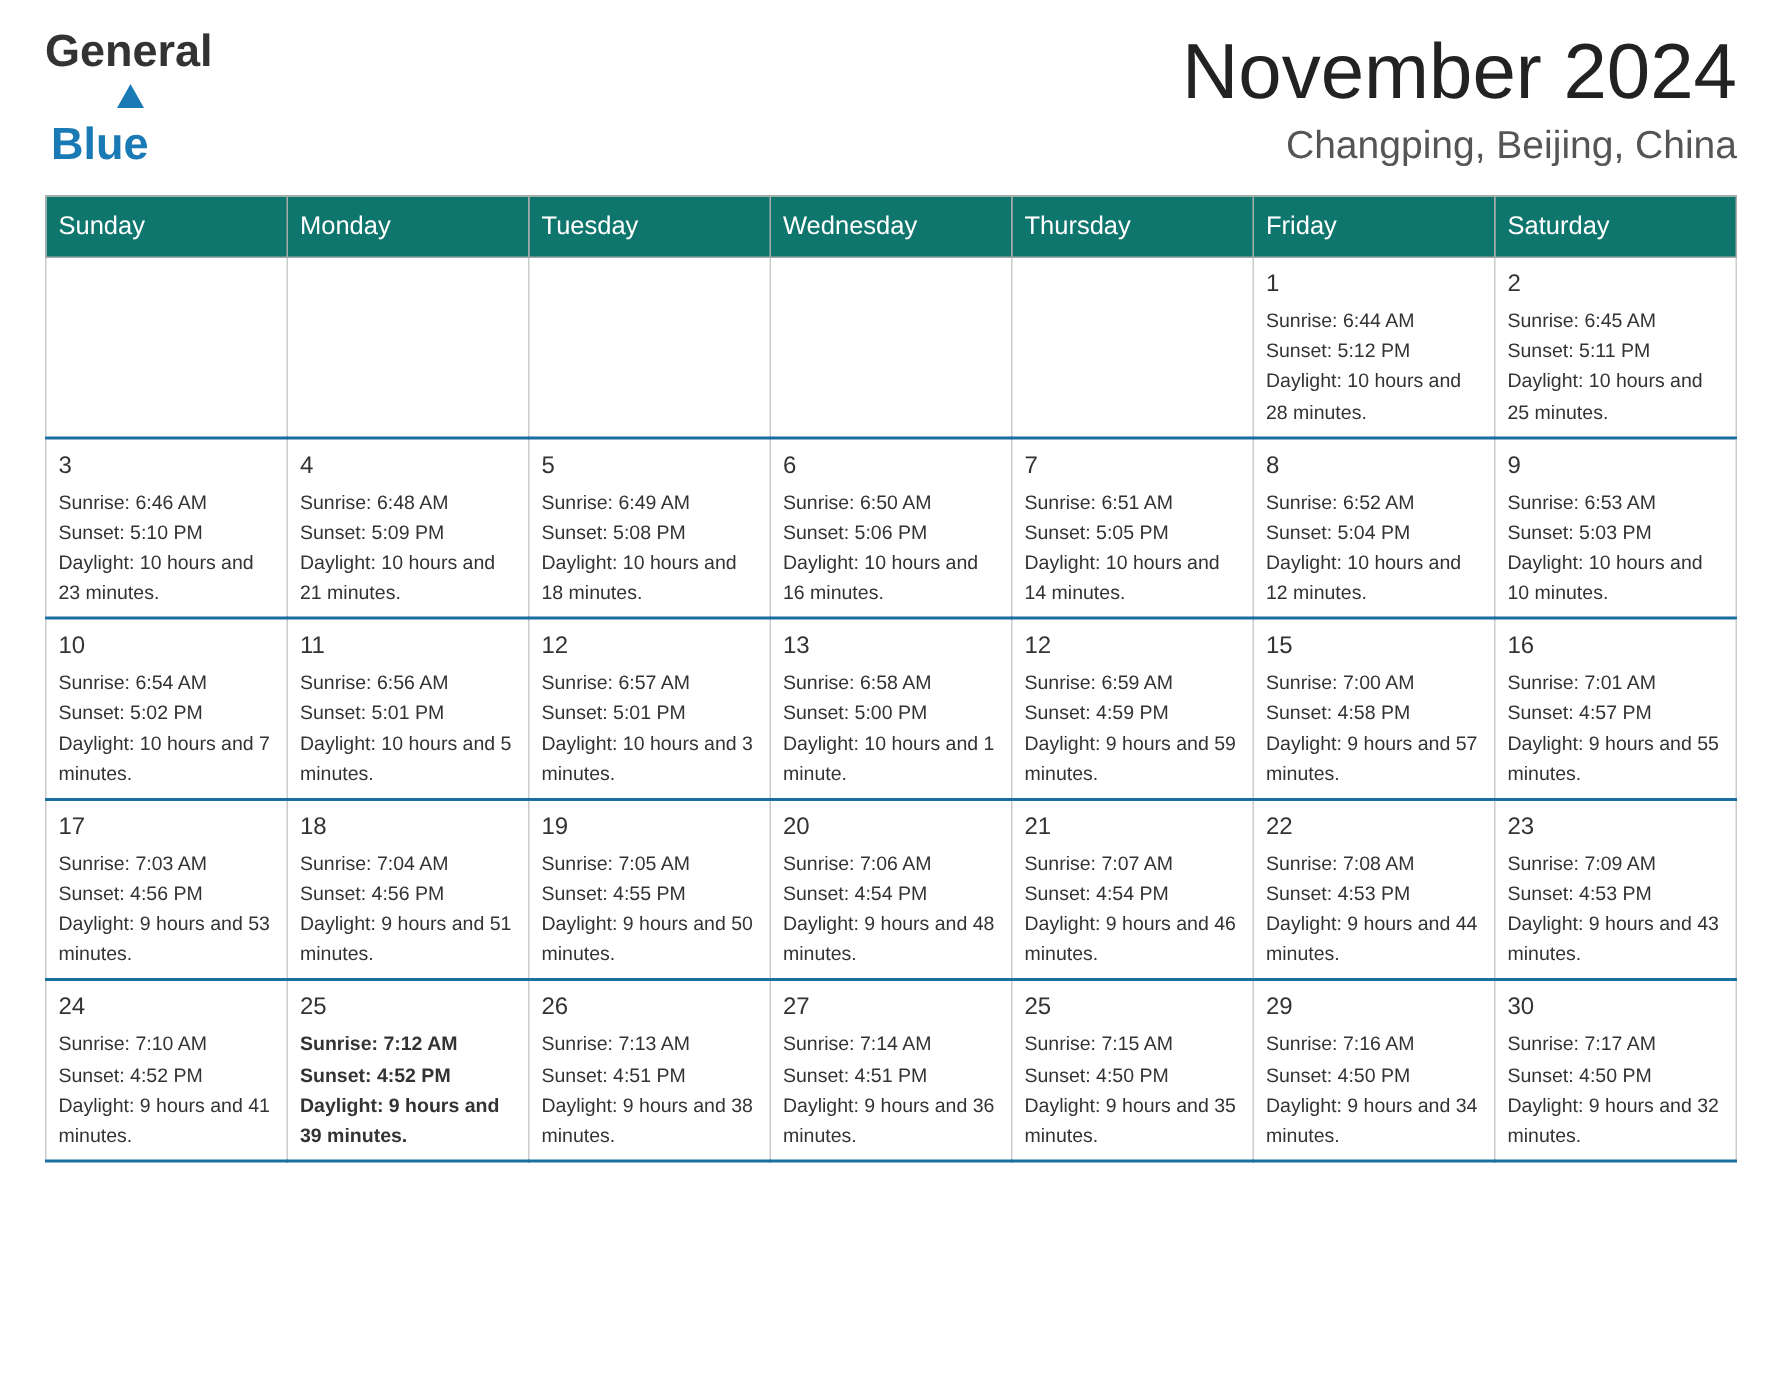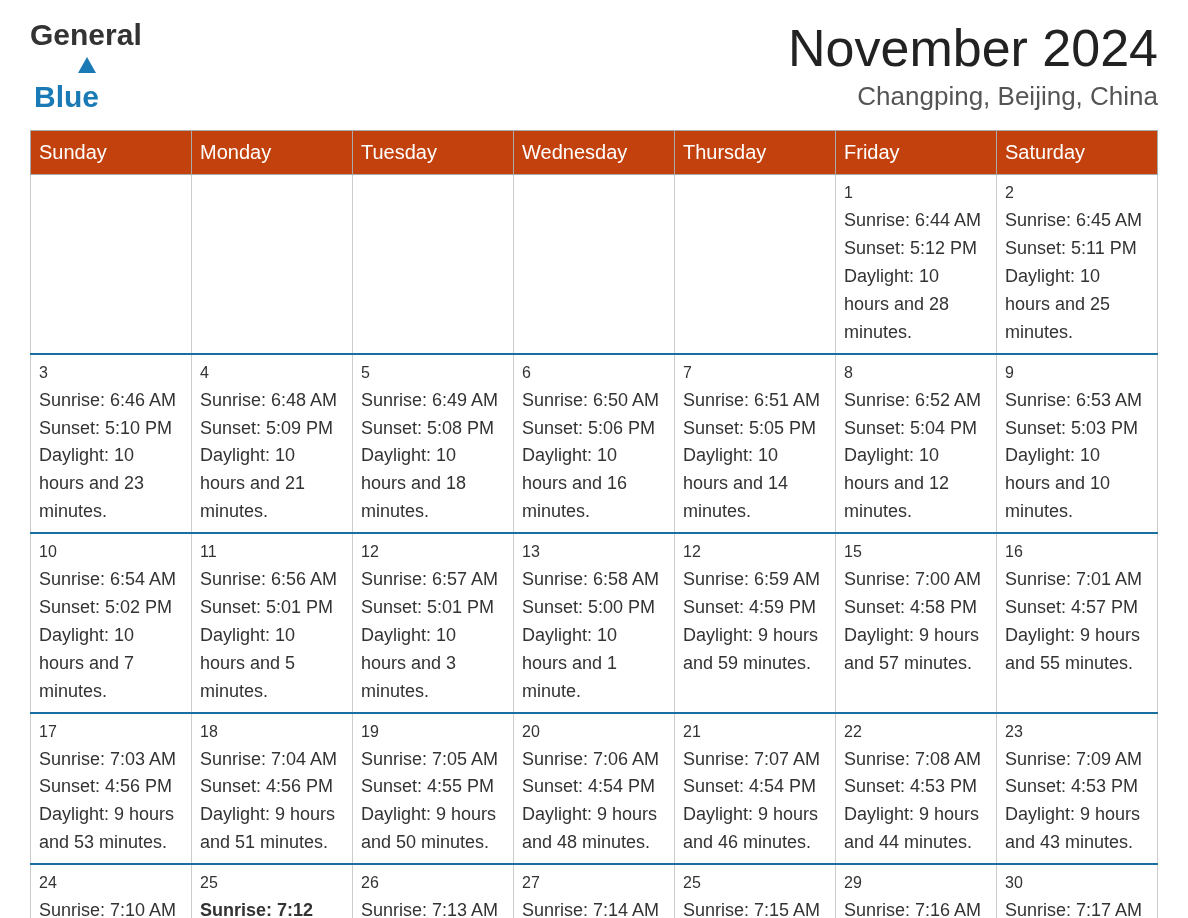--- a/index.html
+++ b/index.html
@@ -30,23 +30,23 @@
       font-weight: normal;
       color: #555;
       margin-top: 4px;
     }
     .calendar {
       width: 100%;
       border-collapse: collapse;
       border: 1px solid #aaa;
     }
     .calendar thead tr th {
-      background: #c2410c;
+      background: #0f766e;
       color: #fff;
-      font-size: 20px;
+      font-size: 17px;
       font-weight: normal;
       padding: 10px 8px;
       text-align: left;
       border: 1px solid #aaa;
     }
     .calendar tbody tr td {
       vertical-align: top;
       border: 1px solid #ccc;
       padding: 6px 8px;
       width: calc(100% / 7);
@@ -59,21 +59,21 @@
       background: #fff;
     }
     .day-number {
       font-size: 16px;
       color: #333;
       font-weight: normal;
       display: block;
       margin-bottom: 2px;
     }
     .day-info {
-      font-size: 18px;
+      font-size: 13px;
       color: #333;
       line-height: 1.55;
     }
     .calendar tbody tr {
       border-bottom: 2px solid #1a6fa0;
     }
     .logo-block {
       display: flex;
       flex-direction: column;
       line-height: 1;

